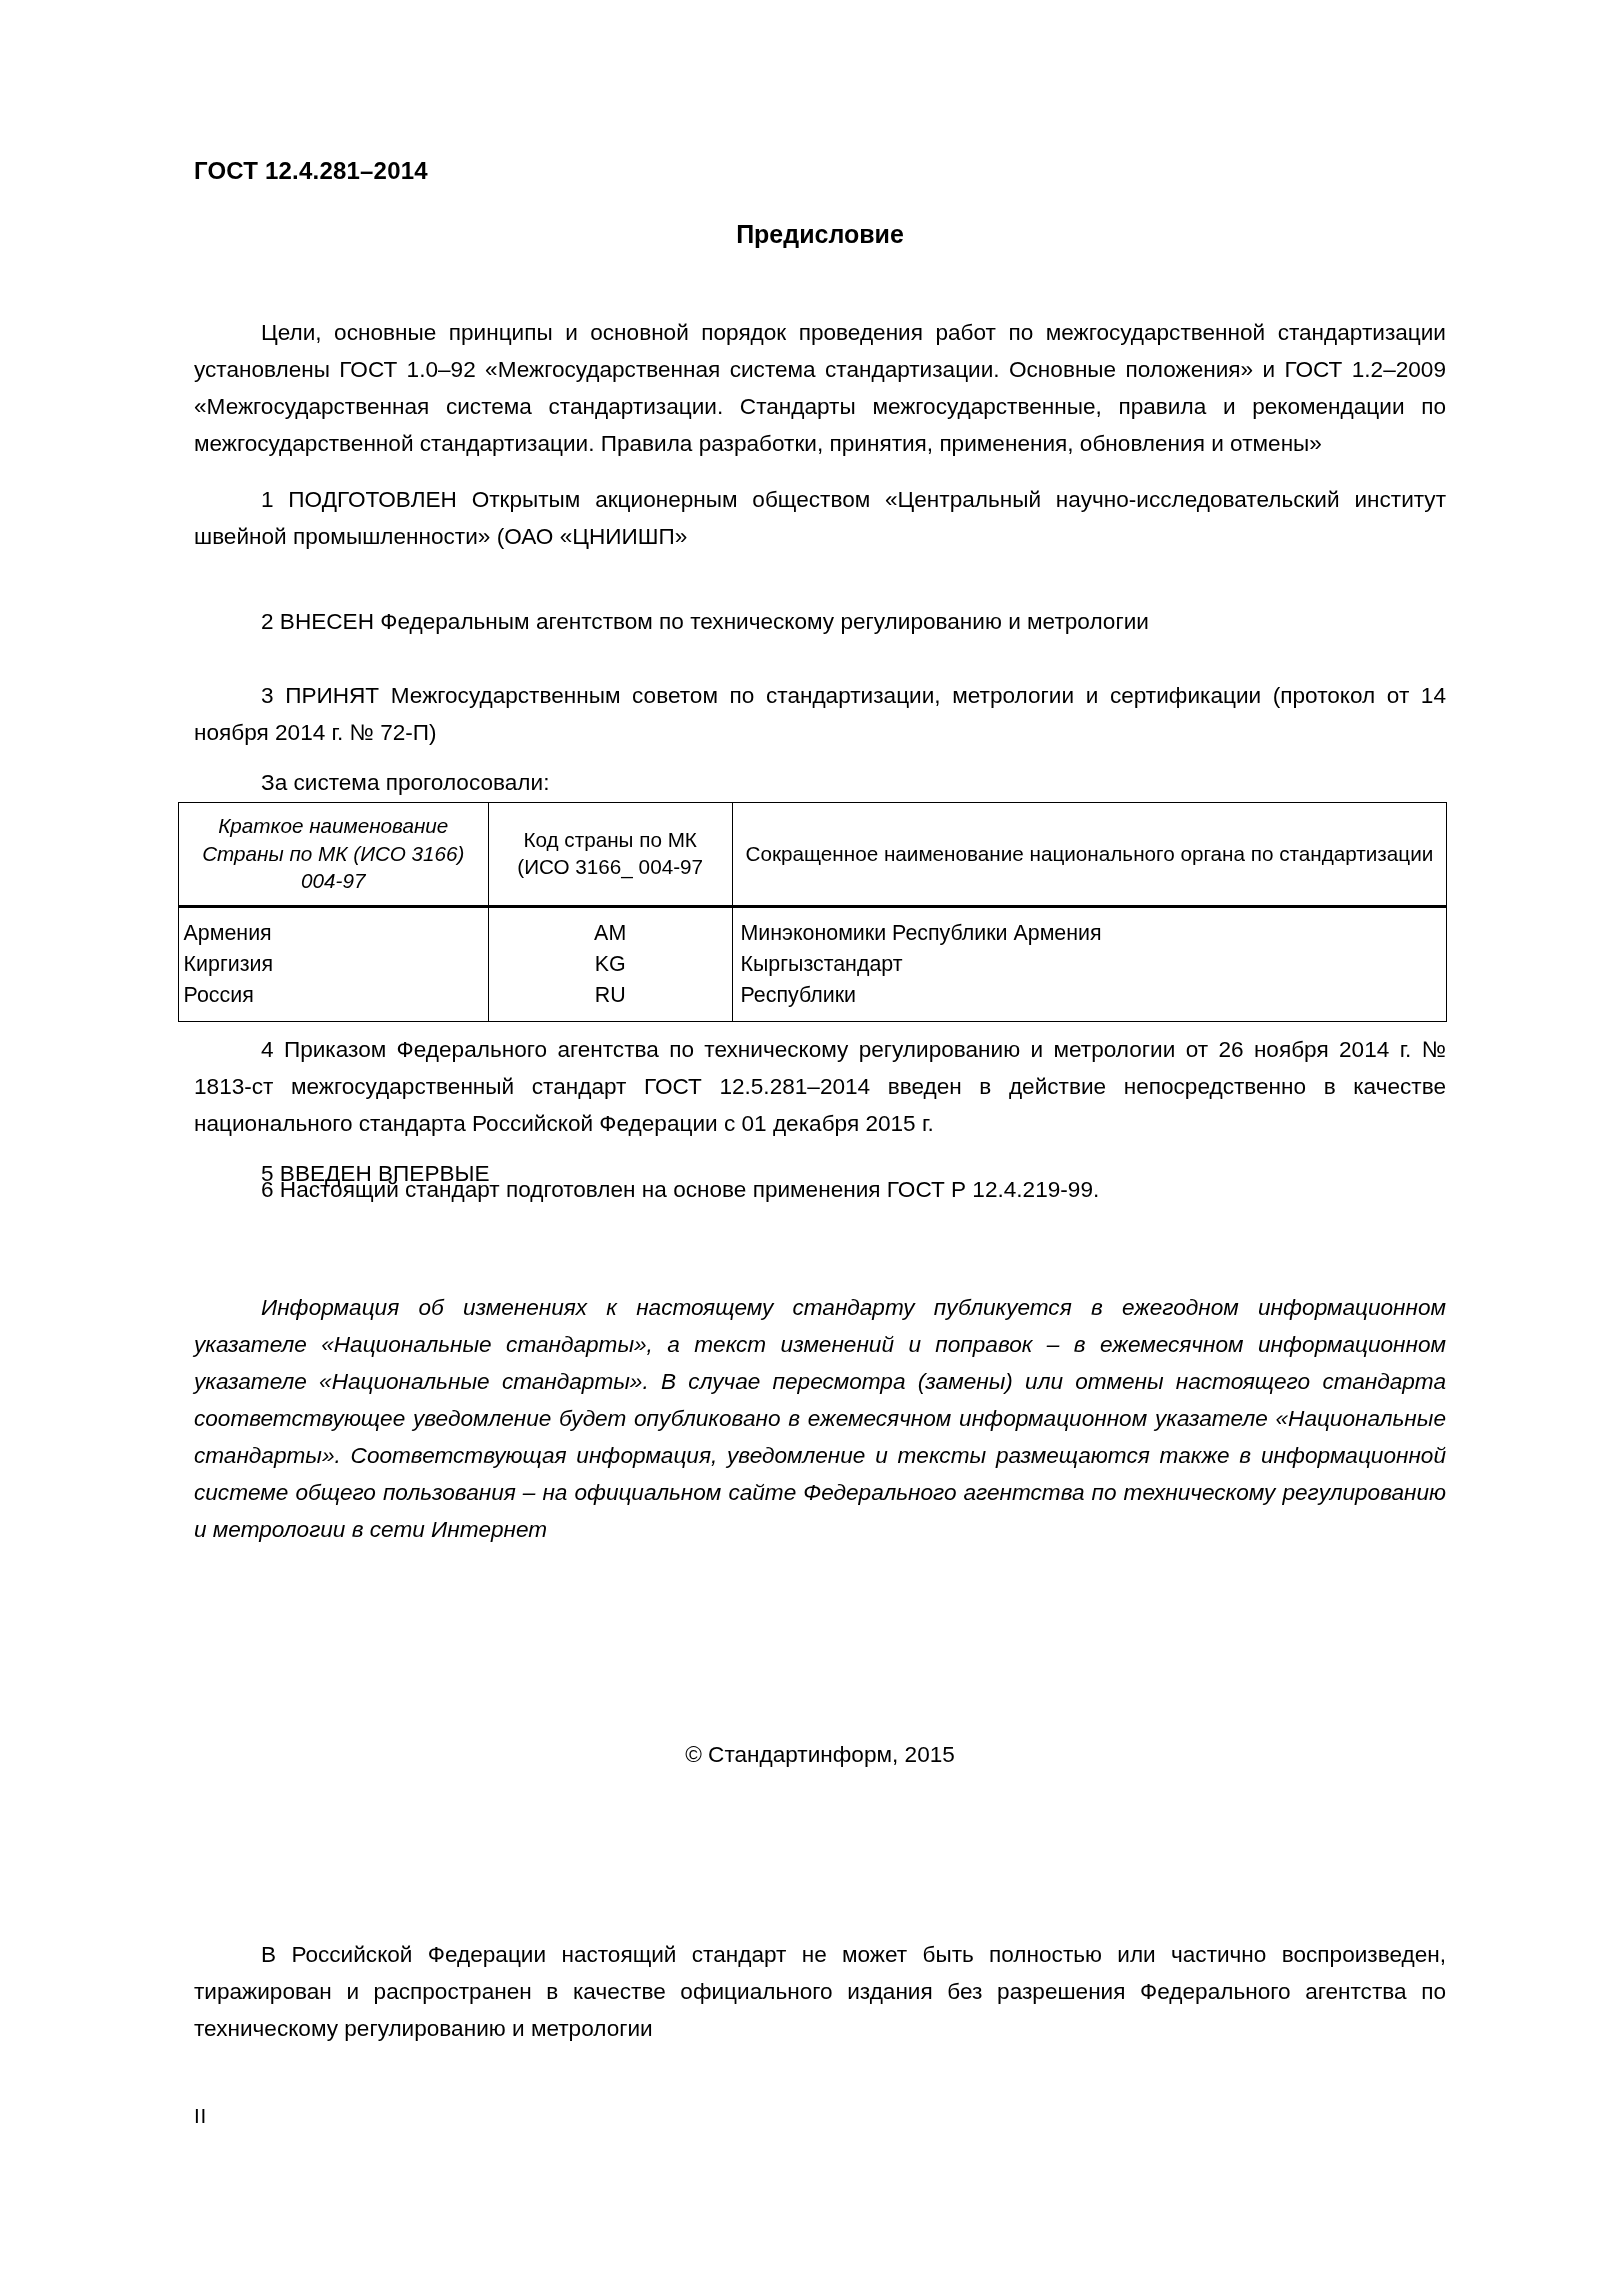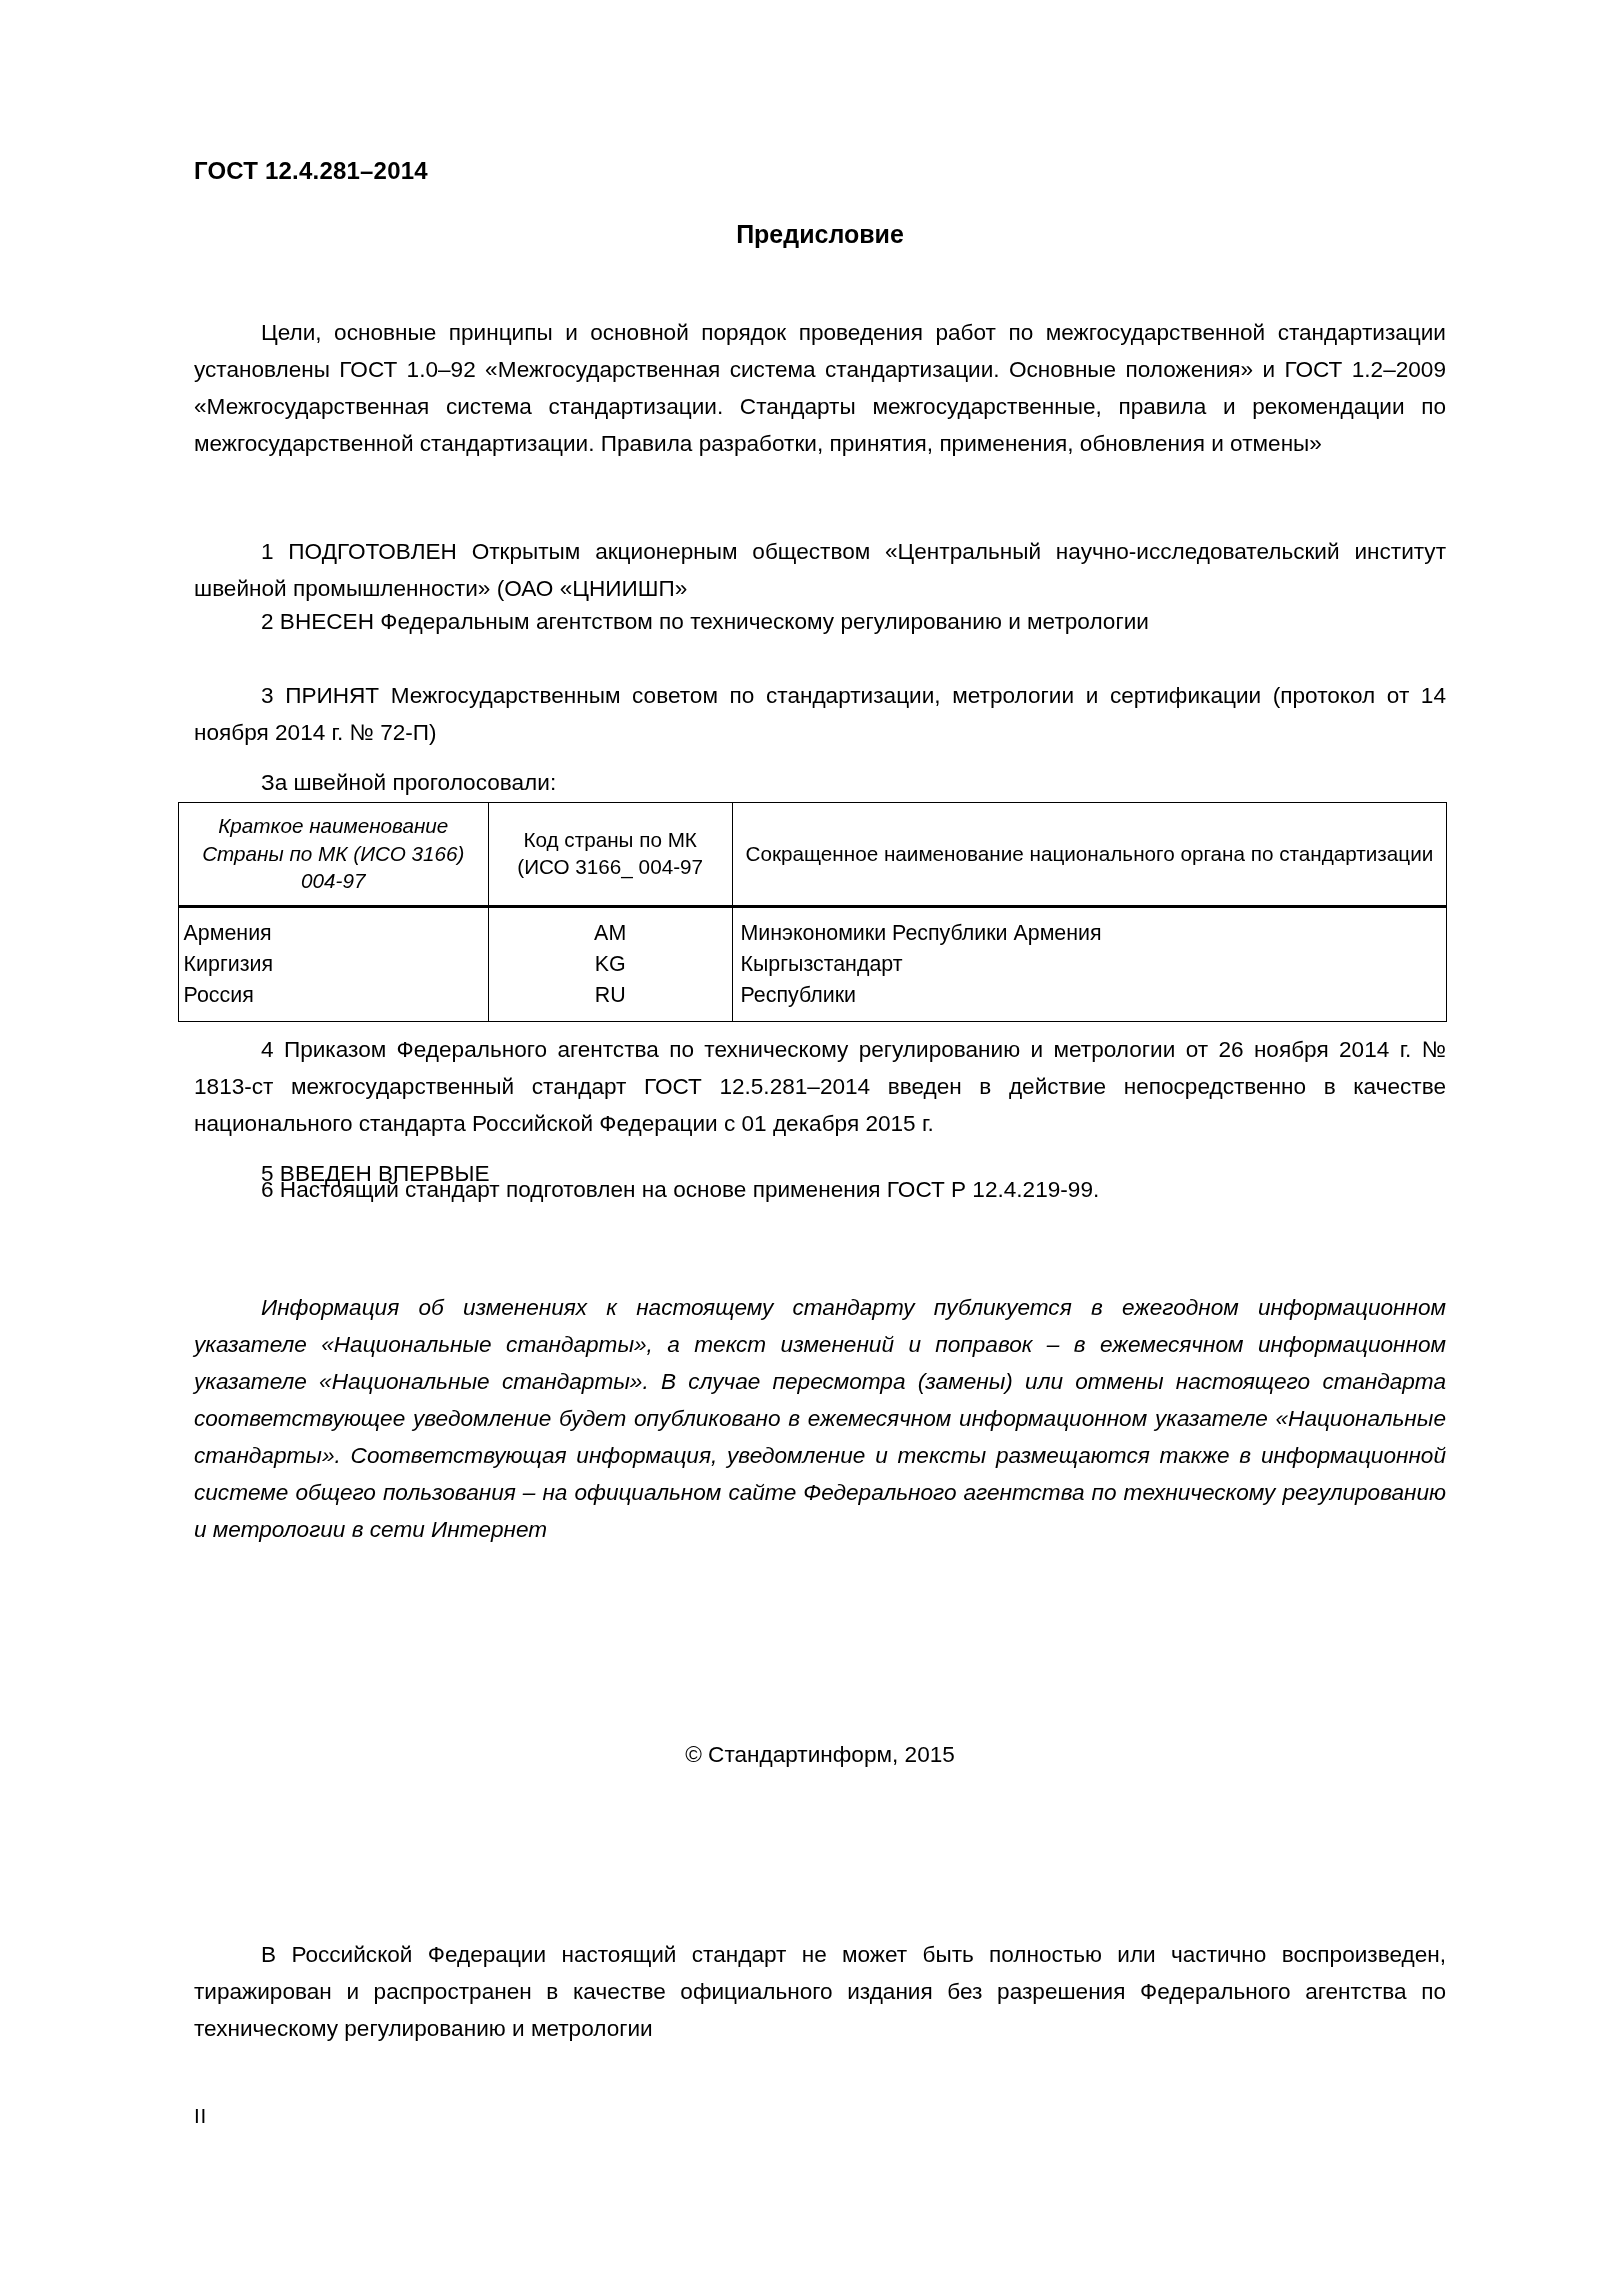--- a/index.html
+++ b/index.html
@@ -134,33 +134,33 @@
 <div class="page">
 
   <div class="doc-header">ГОСТ 12.4.281–2014</div>
 
   <div class="doc-title">Предисловие</div>
 
   <div class="block" style="top: 314px;">
     <p class="para indent">Цели, основные принципы и основной порядок проведения работ по межгосударственной стандартизации установлены  ГОСТ 1.0–92 «Межгосударственная система стандартизации. Основные положения» и ГОСТ 1.2–2009 «Межгосударственная система стандартизации. Стандарты межгосударственные, правила и рекомендации по межгосударственной стандартизации. Правила разработки, принятия, применения, обновления и отмены»</p>
   </div>
 
-  <div class="block" style="top: 533px;">
+  <div class="block" style="top: 481px;">
     <p class="para indent">1 ПОДГОТОВЛЕН Открытым акционерным обществом «Центральный научно-исследовательский институт швейной промышленности» (ОАО «ЦНИИШП»</p>
   </div>
 
   <div class="block" style="top: 603px;">
     <p class="para indent">2 ВНЕСЕН Федеральным агентством по техническому регулированию и метрологии</p>
   </div>
 
   <div class="block" style="top: 677px;">
     <p class="para indent">3 ПРИНЯТ  Межгосударственным советом по стандартизации, метрологии и сертификации (протокол от  14 ноября 2014 г.  №  72-П)</p>
   </div>
 
-  <div class="vote-label">За швейной проголосовали:</div>
+  <div class="vote-label">За система проголосовали:</div>
 
   <table class="vote-table">
     <thead>
       <tr>
         <th class="col1">Краткое наименование Страны по МК (ИСО 3166) 004-97</th>
         <th class="col2">Код страны по МК (ИСО 3166_ 004-97</th>
         <th class="col3">Сокращенное наименование национального органа по стандартизации</th>
       </tr>
     </thead>
     <tbody>

